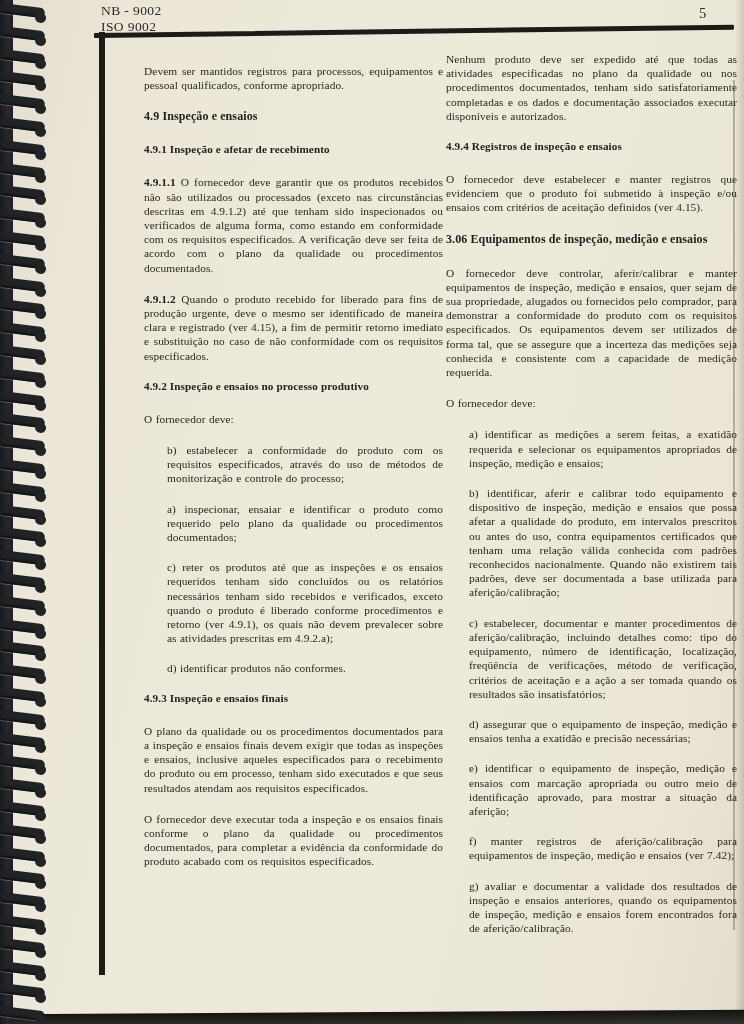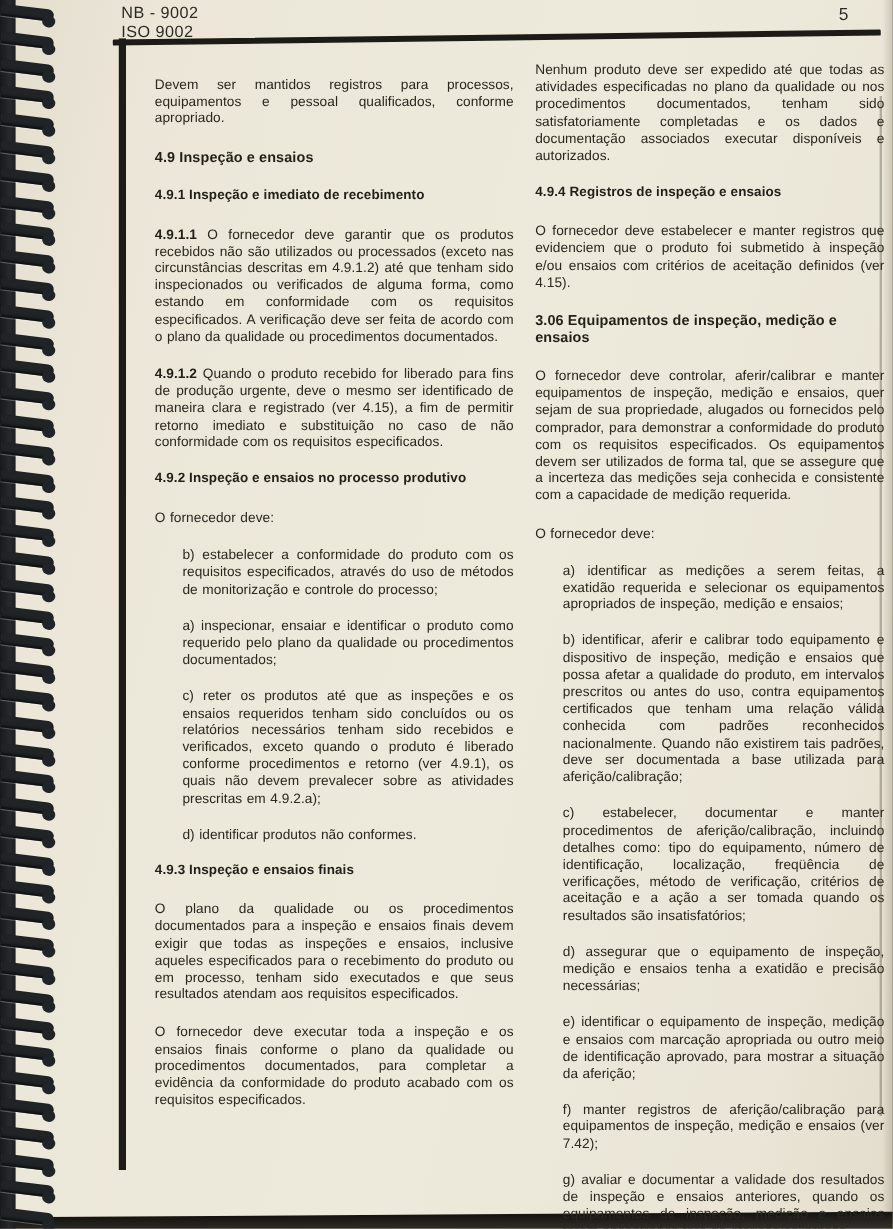--- a/index.html
+++ b/index.html
@@ -1,18 +1,18 @@
 <!DOCTYPE html>
 <html><head>
 <meta charset="utf-8">
 <style>
   html,body{margin:0;padding:0;background:#55514a;}
   .canvas{
     position:relative;width:744px;height:1024px;overflow:hidden;
-    font-family:Liberation Sans, sans-serif;
+    font-family:Liberation Serif, serif;
     background:linear-gradient(103deg,#e3ddcd 0%,#ebe6d8 14%,#edeadc 55%,#eae5d6 86%,#e2dccb 100%);
   }
   
   .binding{position:absolute;left:0;top:0;width:60px;height:1024px;z-index:5;}
   .spine{position:absolute;left:0;top:0;width:13px;height:100%;
     background:linear-gradient(to right,#17191b,#26292d 60%,#1c1f22);}
   .tooth{position:absolute;left:1px;width:44px;height:10px;background:#212427;
     border-radius:0 7px 7px 0;transform:rotate(7deg);transform-origin:0 50%;
     box-shadow:0 1px 0 rgba(255,255,255,0.25),inset 0 -2px 2px rgba(0,0,0,0.55);}
   .tooth::after{content:"";position:absolute;right:-2px;top:5px;width:11px;height:10px;
@@ -25,21 +25,21 @@
     transform:rotate(-0.75deg);transform-origin:0 50%;border-radius:1px;}
   .left-rule{position:absolute;left:99px;top:32px;width:6px;height:943px;background:#1d1b17;}
   .bottom-band{position:absolute;left:-8px;top:1012px;width:780px;height:20px;
     background:linear-gradient(to bottom,#15130f,#3a3833 85%);transform:rotate(-0.35deg);}
   .right-edge{position:absolute;left:733px;top:80px;width:2px;height:850px;
     background:rgba(70,62,48,0.35);}
   .right-shade{position:absolute;right:0;top:0;width:9px;height:100%;
     background:linear-gradient(to right,rgba(120,110,90,0),rgba(120,110,90,0.28));}
   
   .col{position:absolute;color:#2a271f;}
-  .col-left{left:129px;top:64px;width:299px;}
+  .col-left{left:144px;top:64px;width:299px;}
   .col-right{left:446px;top:52px;width:291px;}
   p.body{font-size:11.4px;line-height:14.2px;margin:0 0 17px;text-align:justify;
     letter-spacing:0.05px;word-spacing:0.5px;}
   p.item{font-size:11.4px;line-height:14.2px;margin:0 0 16px 23px;text-align:justify;
     letter-spacing:0.05px;word-spacing:0.5px;}
   p.nota{font-size:10.7px;line-height:13.5px;margin:4px 0 24px;text-align:justify;font-weight:bold;
     color:#2e2b24;letter-spacing:0.02px;}
   h2.sec{font-size:12px;margin:6px 0 19px;color:#211f19;letter-spacing:0.1px;font-weight:bold;}
   h3.sub{font-size:11.2px;margin:0 0 20px;color:#211f19;letter-spacing:0.1px;font-weight:bold;}
   b.num{color:#211f19;}
@@ -109,21 +109,21 @@
 
   <div class="top-rule"></div>
   <div class="left-rule"></div>
   <div class="right-edge"></div>
   <div class="right-shade"></div>
   <div class="bottom-band"></div>
 
   <div class="col col-left">
     <p class="body mb-xl">Devem ser mantidos registros para processos, equipamentos e pessoal qualificados, conforme apropriado.</p>
     <h2 class="sec">4.9 Inspeção e ensaios</h2>
-    <h3 class="sub">4.9.1 Inspeção e imediato de recebimento</h3>
+    <h3 class="sub">4.9.1 Inspeção e afetar de recebimento</h3>
     <p class="body"><b class="num">4.9.1.1</b> <span>O fornecedor deve garantir que os produtos recebidos não são utilizados ou processados (exceto nas circunstâncias descritas em 4.9.1.2) até que tenham sido inspecionados ou verificados de alguma forma, como estando em conformidade com os requisitos especificados. A verificação deve ser feita de acordo com o plano da qualidade ou procedimentos documentados.</span></p>
     <p class="body tight"><b class="num">4.9.1.2</b> <span>Quando o produto recebido for liberado para fins de produção urgente, deve o mesmo ser identificado de maneira clara e registrado (ver 4.15), a fim de permitir retorno imediato e substituição no caso de não conformidade com os requisitos especificados.</span></p>
     <h3 class="sub">4.9.2 Inspeção e ensaios no processo produtivo</h3>
     <p class="body">O fornecedor deve:</p>
     <p class="item">b) estabelecer a conformidade do produto com os requisitos especificados, através do uso de métodos de monitorização e controle do processo;</p>
     <p class="item">a) inspecionar, ensaiar e identificar o produto como requerido pelo plano da qualidade ou procedimentos documentados;</p>
     <p class="item">c) reter os produtos até que as inspeções e os ensaios requeridos tenham sido concluídos ou os relatórios necessários tenham sido recebidos e verificados, exceto quando o produto é liberado conforme procedimentos e retorno (ver 4.9.1), os quais não devem prevalecer sobre as atividades prescritas em 4.9.2.a);</p>
     <p class="item mb-lg">d) identificar produtos não conformes.</p>
     <h3 class="sub">4.9.3 Inspeção e ensaios finais</h3>
     <p class="body tight">O plano da qualidade ou os procedimentos documentados para a inspeção e ensaios finais devem exigir que todas as inspeções e ensaios, inclusive aqueles especificados para o recebimento do produto ou em processo, tenham sido executados e que seus resultados atendam aos requisitos especificados.</p>

